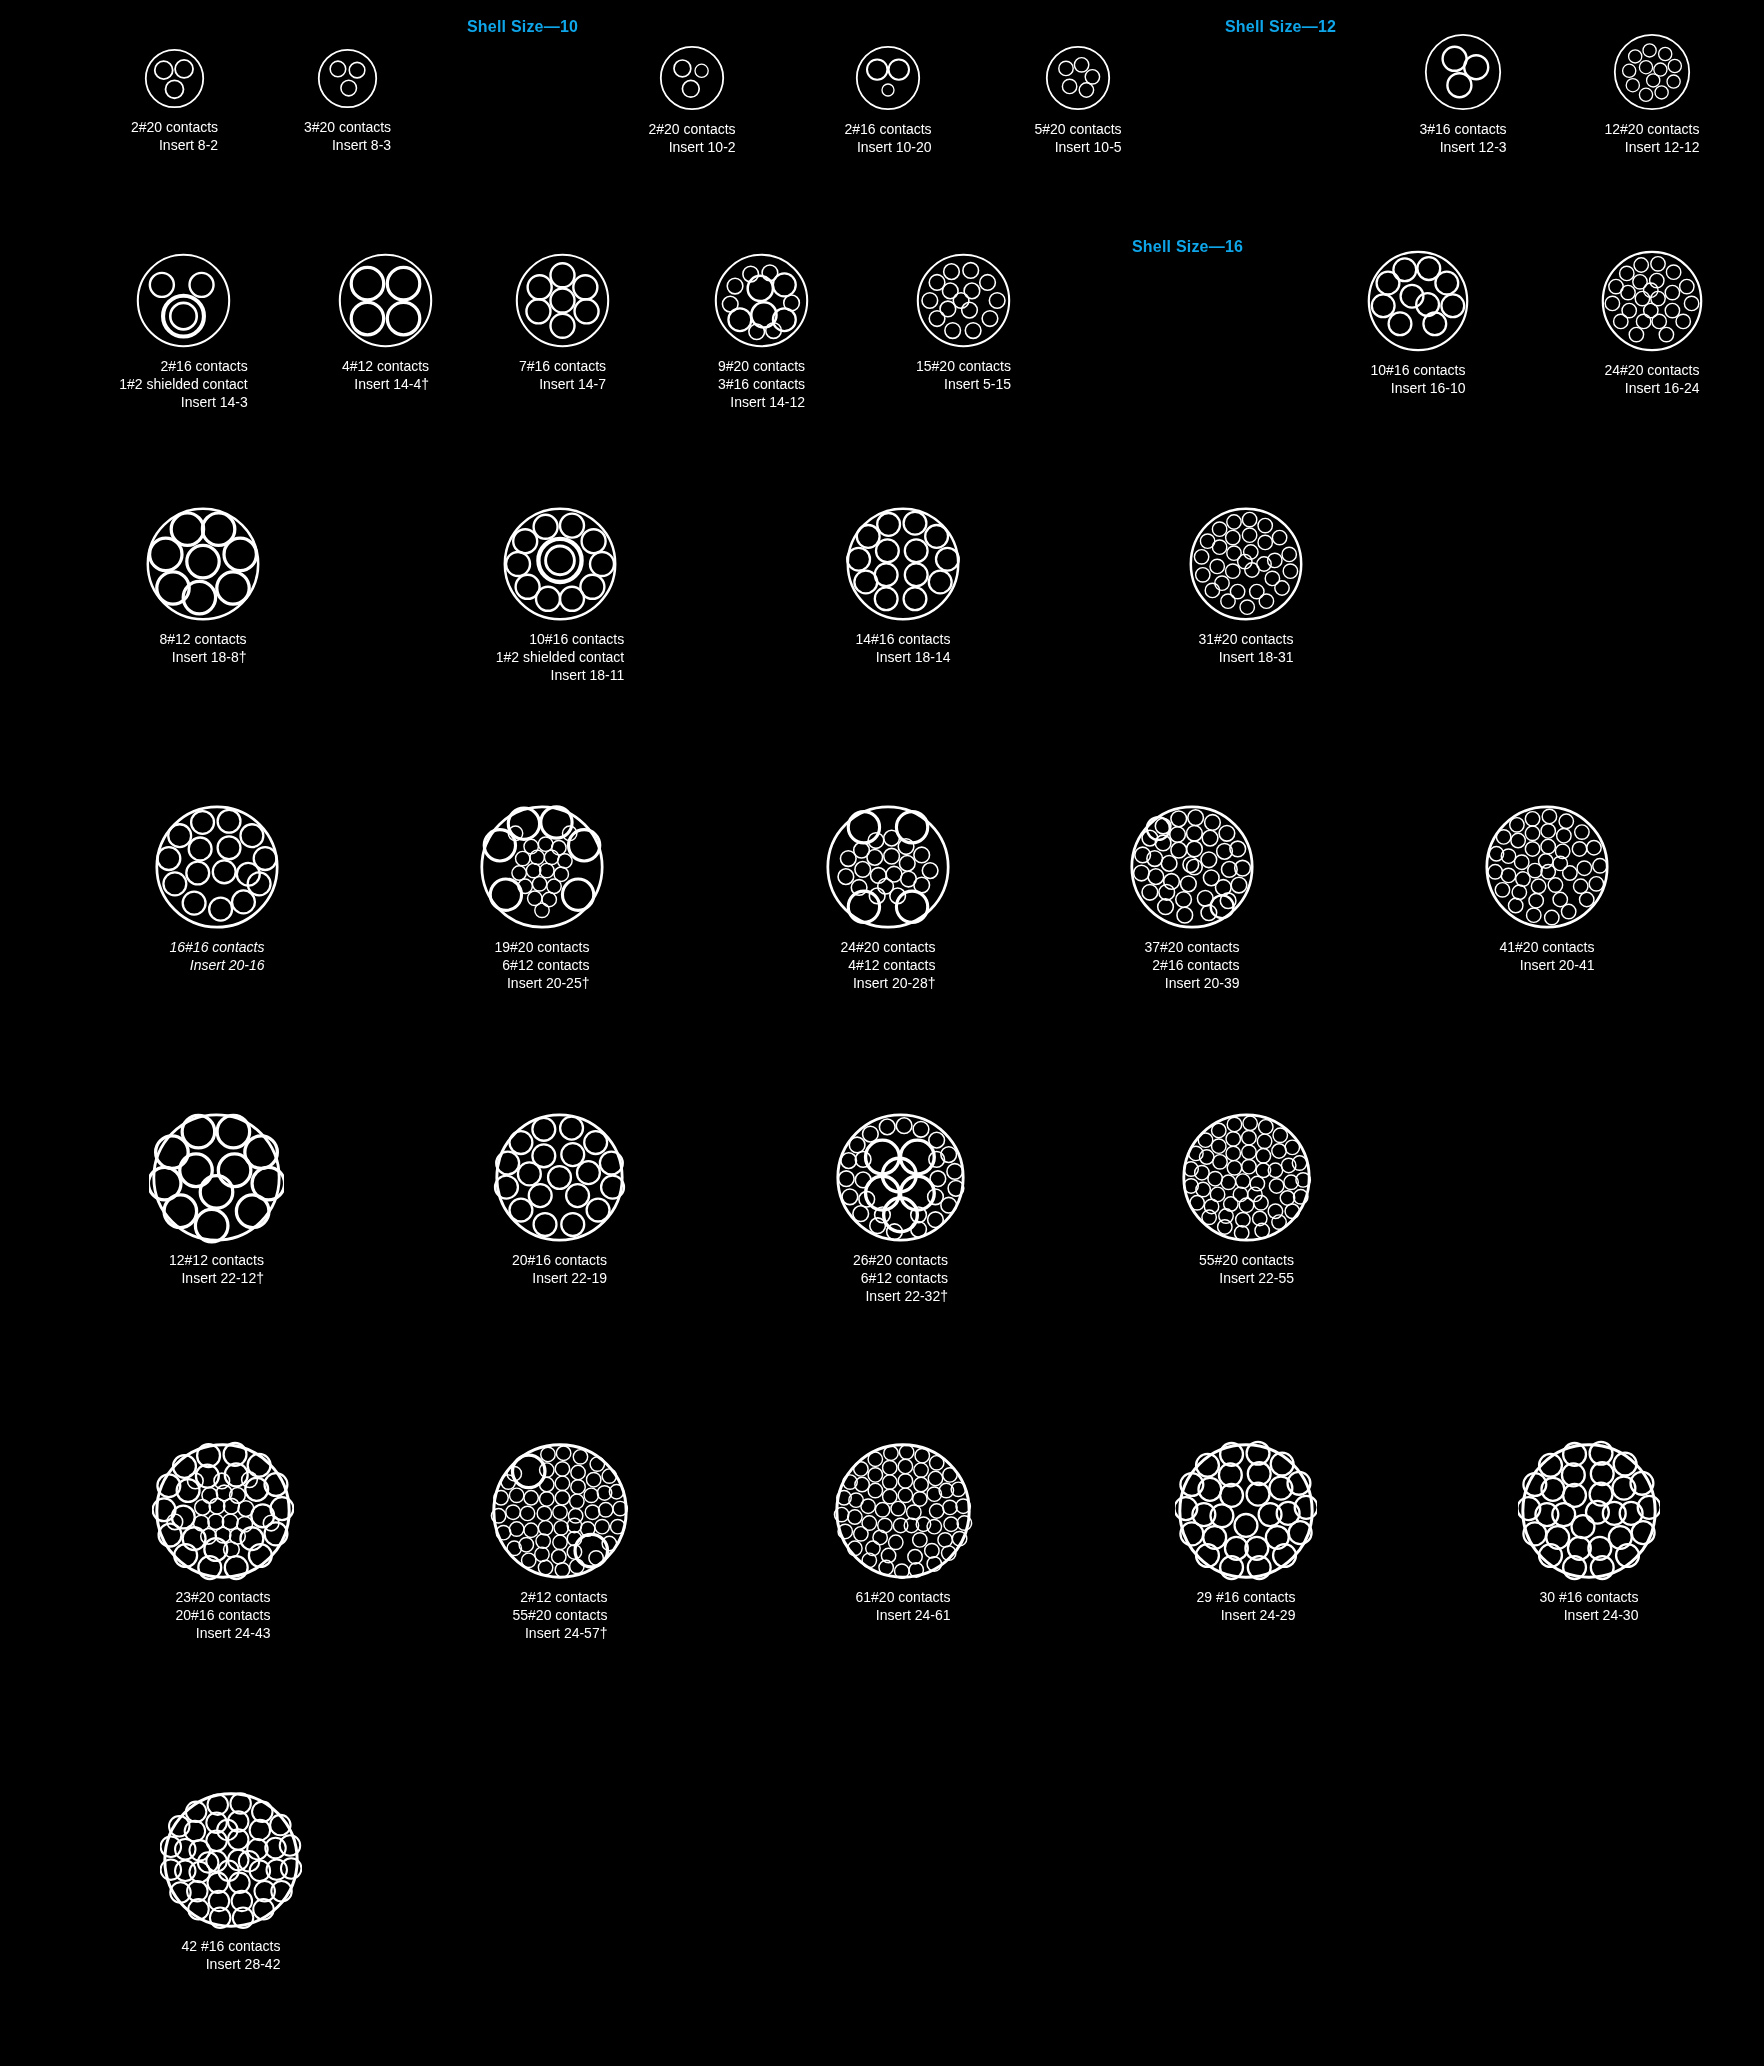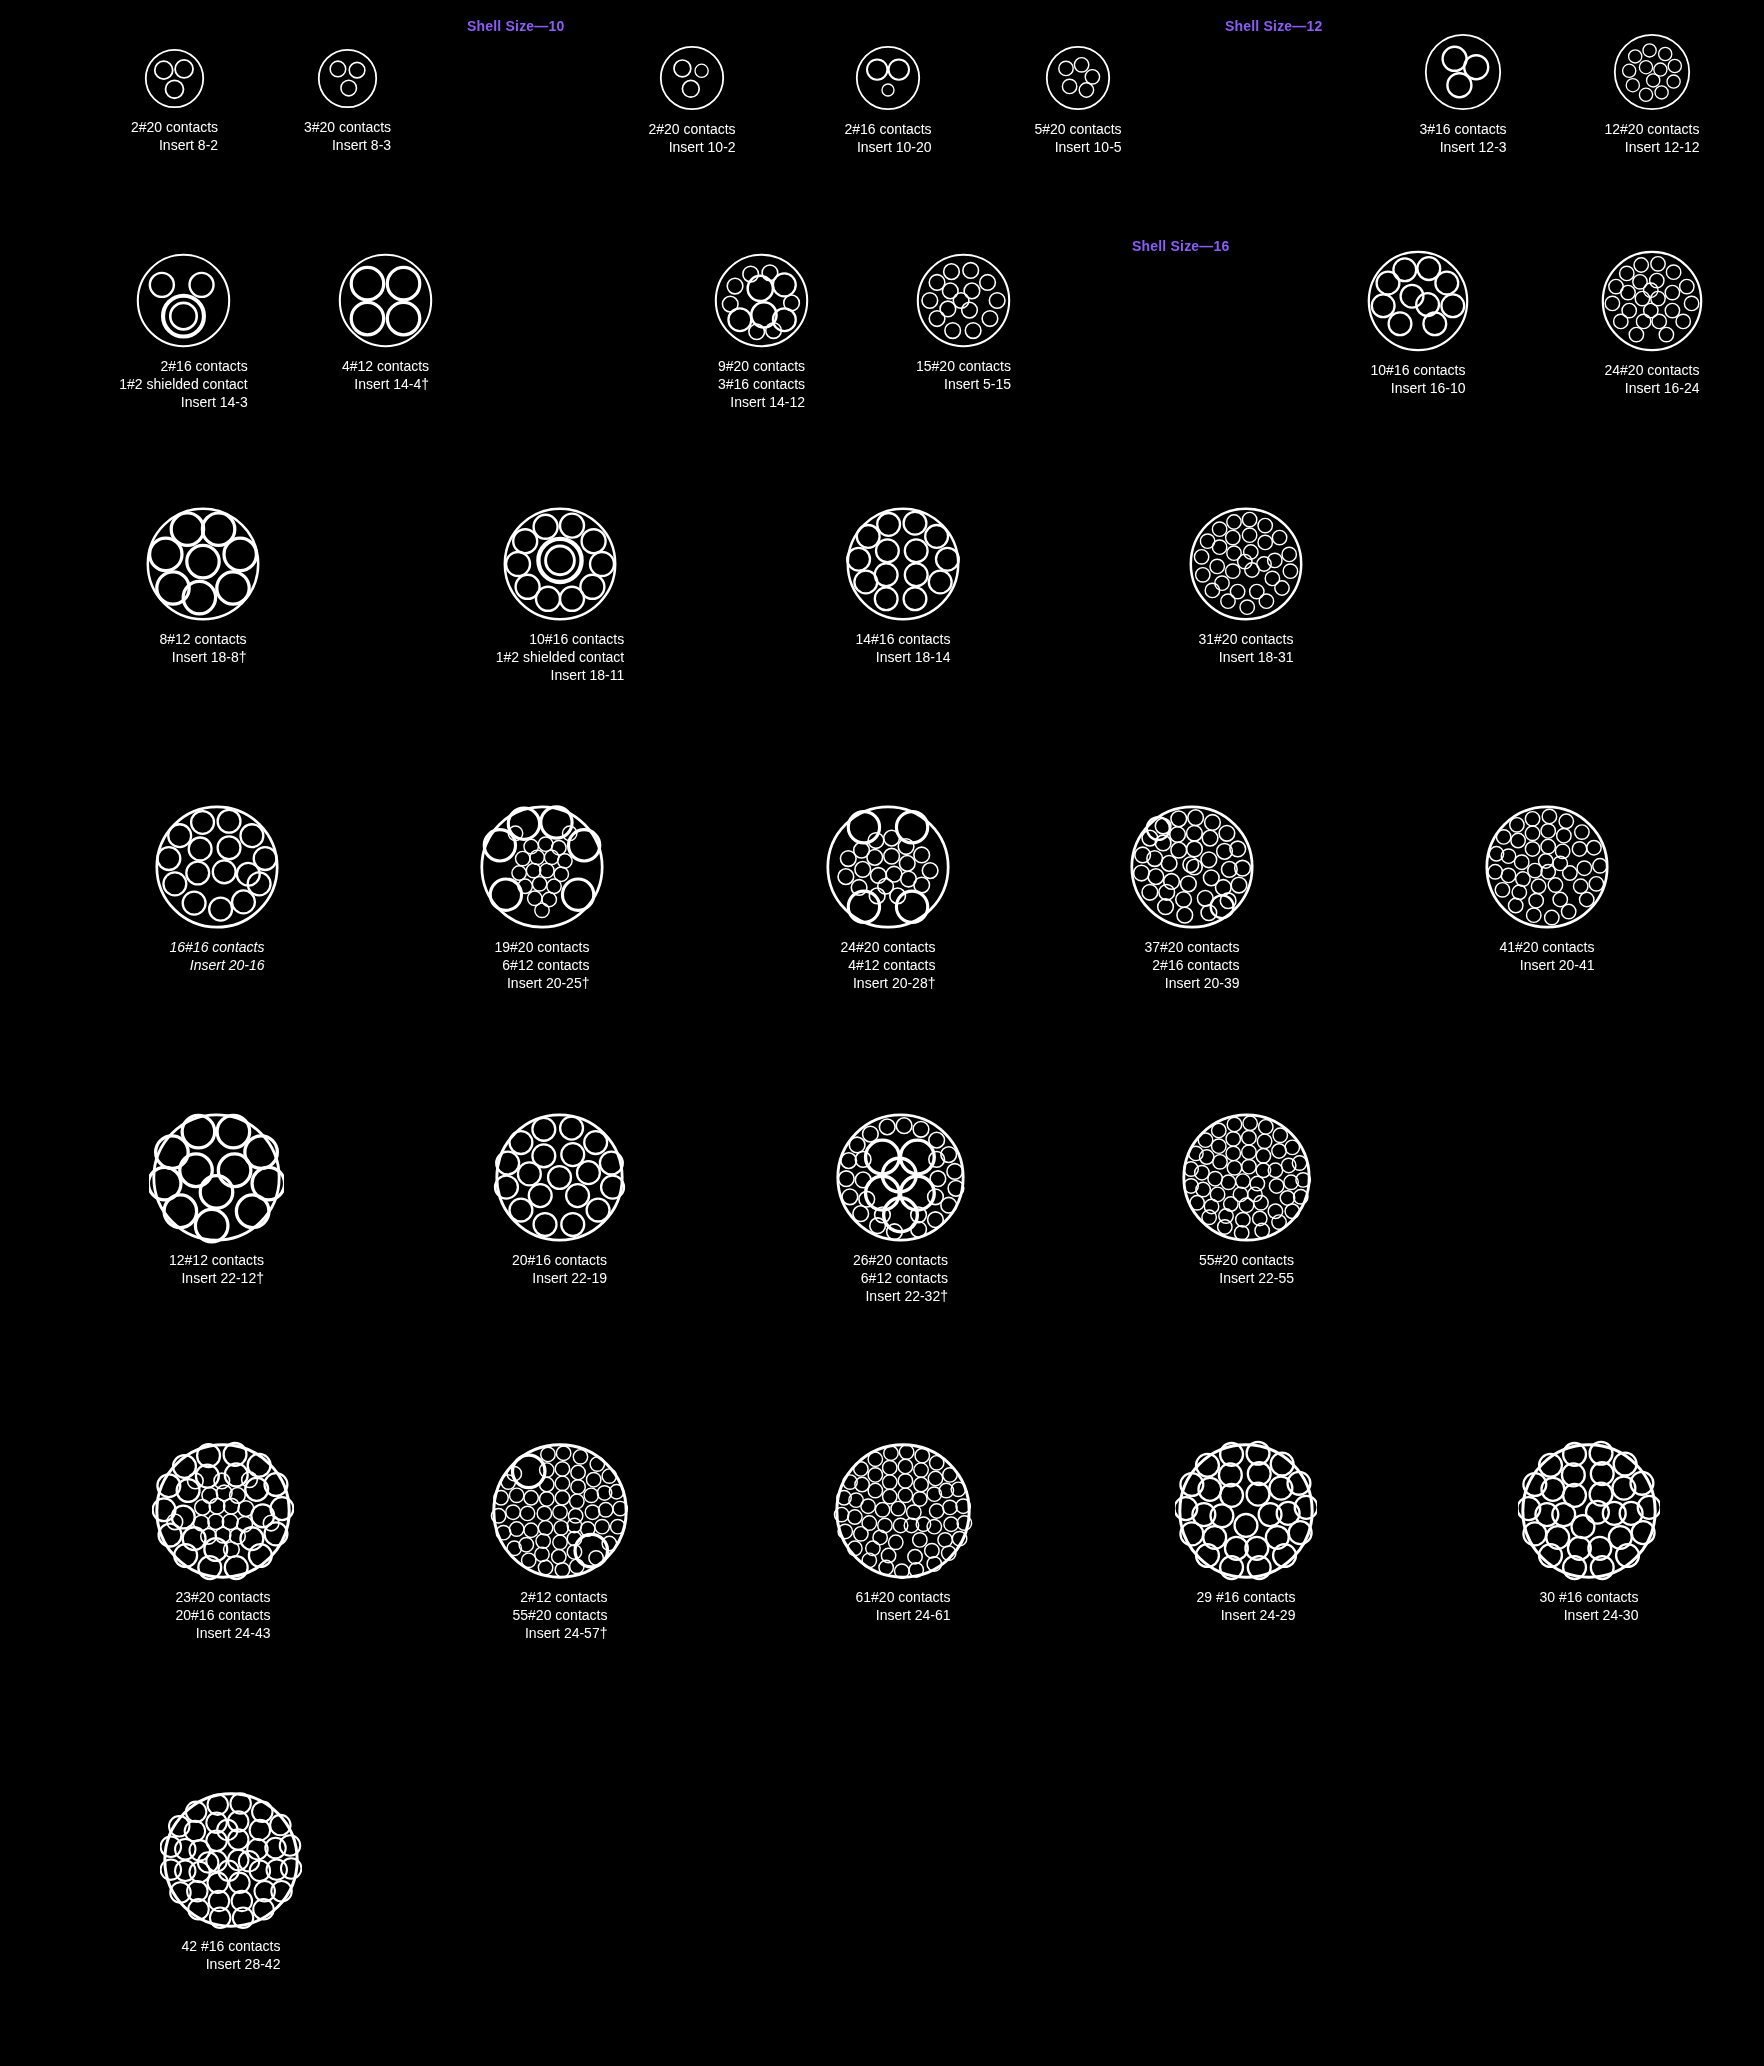--- a/index.html
+++ b/index.html
@@ -16,23 +16,23 @@
   }
   #sheet {
     position: relative;
     width: 1765px;
     height: 2066px;
     background: #000000;
   }
   .shell-header {
     position: absolute;
     font-weight: bold;
-    font-size: 14px;
+    font-size: 16px;
     letter-spacing: 0.2px;
-    color: #8b5cf6;
+    color: #0ea5e9;
     white-space: nowrap;
   }
   .insert-cell {
     position: absolute;
     display: flex;
     flex-direction: column;
     align-items: center;
   }
   .insert-art {
     position: relative;
@@ -190,20 +190,38 @@
           <circle cx="0" cy="0" r="76" fill="none" stroke="#ffffff" stroke-width="3.42"></circle>
           <circle cx="-30" cy="-28" r="27" fill="none" stroke="#ffffff" stroke-width="5.4"></circle>
           <circle cx="30" cy="-28" r="27" fill="none" stroke="#ffffff" stroke-width="5.4"></circle>
           <circle cx="-30" cy="30" r="27" fill="none" stroke="#ffffff" stroke-width="5.4"></circle>
           <circle cx="30" cy="30" r="27" fill="none" stroke="#ffffff" stroke-width="5.4"></circle>
         </svg>
       </div>
       <div class="insert-caption">
         <div>4#12 contacts</div>
         <div>Insert 14-4†</div>
+      </div>
+    </div>
+    <div class="insert-cell" style="left: 512px; top: 250px; width: 101px;">
+      <div class="insert-art">
+        <svg width="101" height="101" viewBox="-84 -84 168 168">
+          <circle cx="0" cy="0" r="76" fill="none" stroke="#ffffff" stroke-width="3.42"></circle>
+          <circle cx="0" cy="-42" r="20" fill="none" stroke="#ffffff" stroke-width="4"></circle>
+          <circle cx="38" cy="-22" r="20" fill="none" stroke="#ffffff" stroke-width="4"></circle>
+          <circle cx="40" cy="18" r="20" fill="none" stroke="#ffffff" stroke-width="4"></circle>
+          <circle cx="0" cy="42" r="20" fill="none" stroke="#ffffff" stroke-width="4"></circle>
+          <circle cx="-40" cy="18" r="20" fill="none" stroke="#ffffff" stroke-width="4"></circle>
+          <circle cx="-38" cy="-22" r="20" fill="none" stroke="#ffffff" stroke-width="4"></circle>
+          <circle cx="0" cy="0" r="20" fill="none" stroke="#ffffff" stroke-width="4"></circle>
+        </svg>
+      </div>
+      <div class="insert-caption">
+        <div>7#16 contacts</div>
+        <div>Insert 14-7</div>
       </div>
     </div>
     <div class="insert-cell" style="left: 711px; top: 250px; width: 101px;">
       <div class="insert-art">
         <svg width="101" height="101" viewBox="-84 -84 168 168">
           <circle cx="0" cy="0" r="76" fill="none" stroke="#ffffff" stroke-width="3.42"></circle>
           <circle cx="-18" cy="-44" r="13" fill="none" stroke="#ffffff" stroke-width="2.6"></circle>
           <circle cx="14" cy="-46" r="13" fill="none" stroke="#ffffff" stroke-width="2.6"></circle>
           <circle cx="-44" cy="-24" r="13" fill="none" stroke="#ffffff" stroke-width="2.6"></circle>
           <circle cx="-2" cy="-20" r="21" fill="none" stroke="#ffffff" stroke-width="4.2"></circle>

